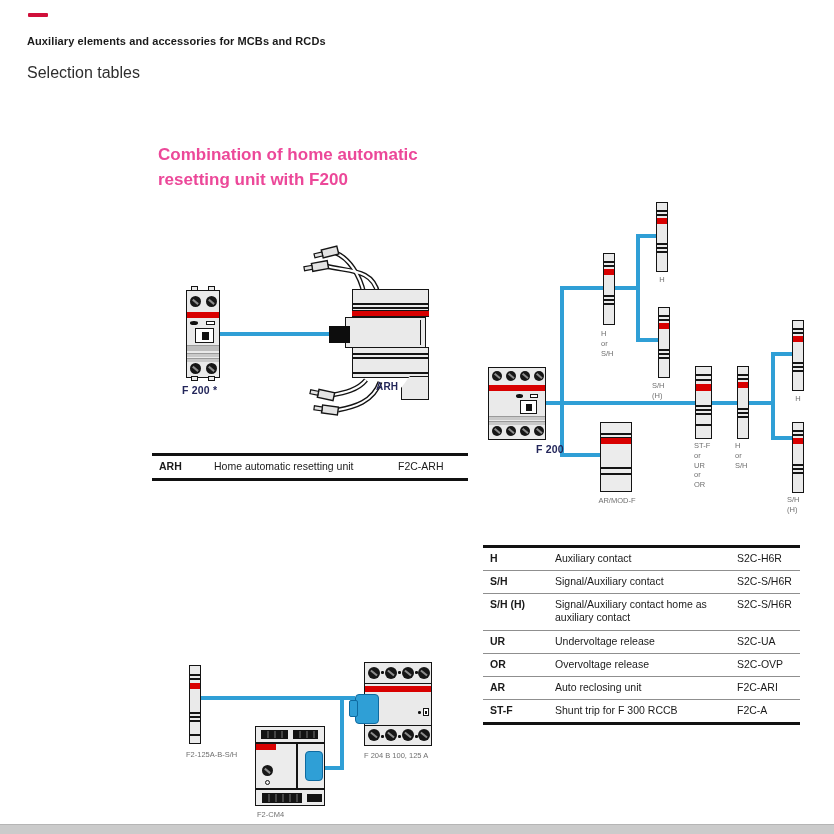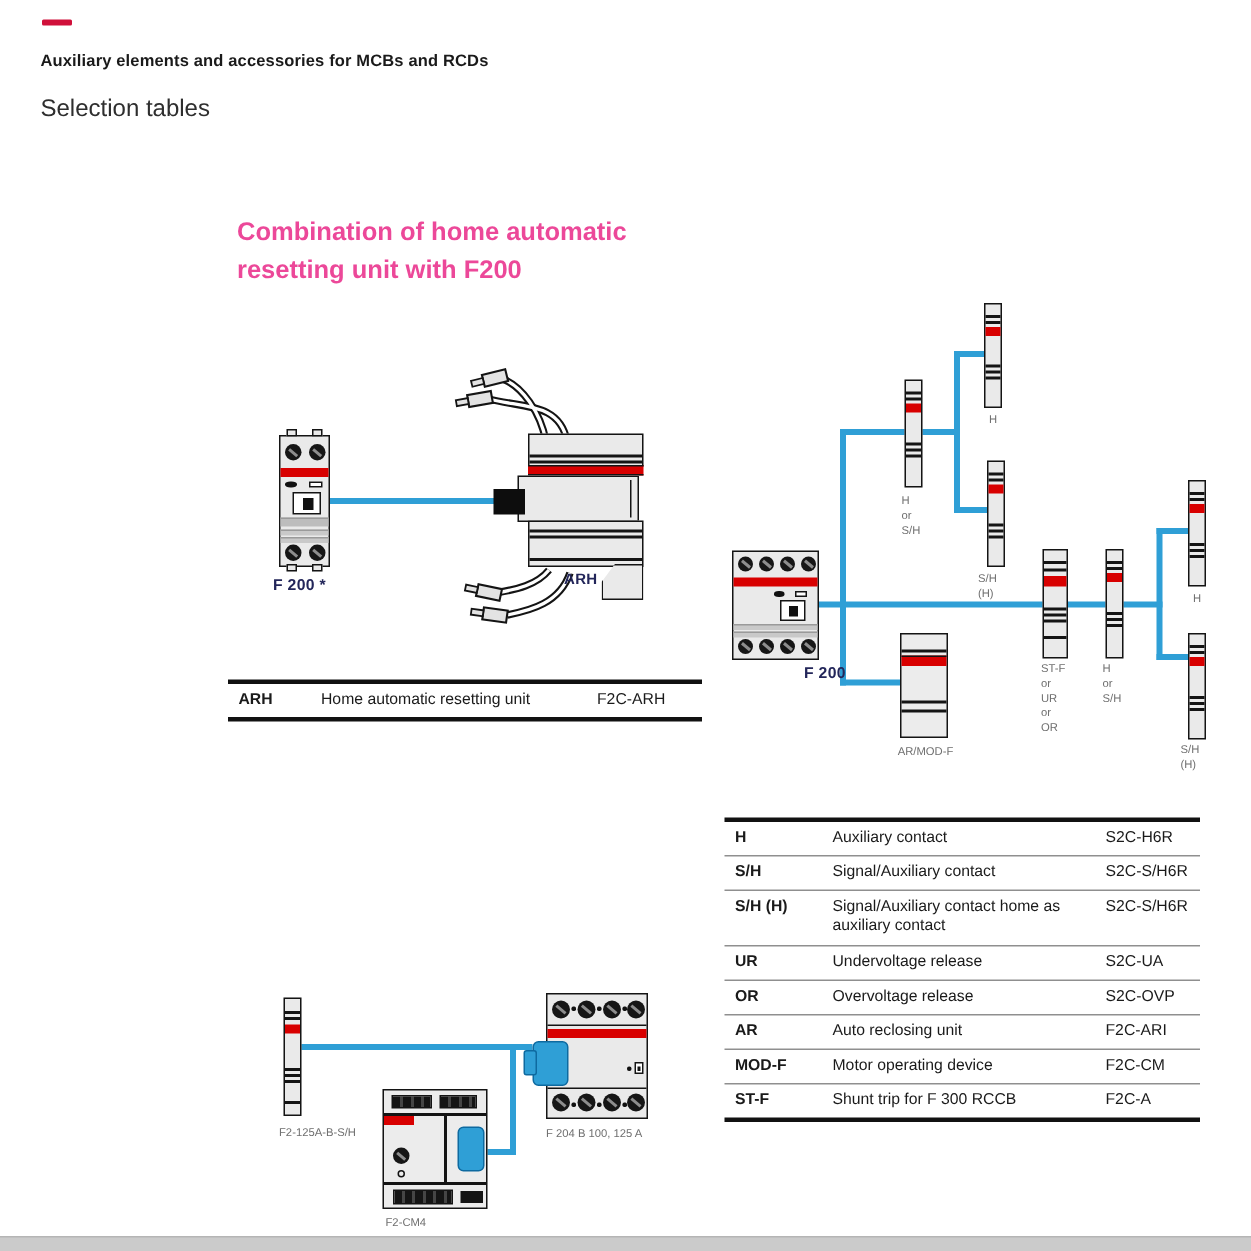--- a/index.html
+++ b/index.html
@@ -284,25 +284,20 @@
       <span class="code">OR</span>
       <span>Overvoltage release</span>
       <span>S2C-OVP</span>
     </div>
     <div class="row" style="grid-template-columns:72px 182px 63px;">
       <span class="code">AR</span>
       <span>Auto reclosing unit</span>
       <span>F2C-ARI</span>
     </div>
     <div class="row" style="grid-template-columns:72px 182px 63px;">
-      <span class="code">MOD-F</span>
-      <span>Motor operating device</span>
-      <span>F2C-CM</span>
-    </div>
-    <div class="row" style="grid-template-columns:72px 182px 63px;">
       <span class="code">ST-F</span>
       <span>Shunt trip for F 300 RCCB</span>
       <span>F2C-A</span>
     </div>
   </div>
 
   <div class="hline" style="left:199px;top:696px;width:156px;"></div>
   <div class="vline" style="left:340px;top:696px;height:74px;"></div>
   <div class="hline" style="left:321px;top:766px;width:23px;"></div>
 

